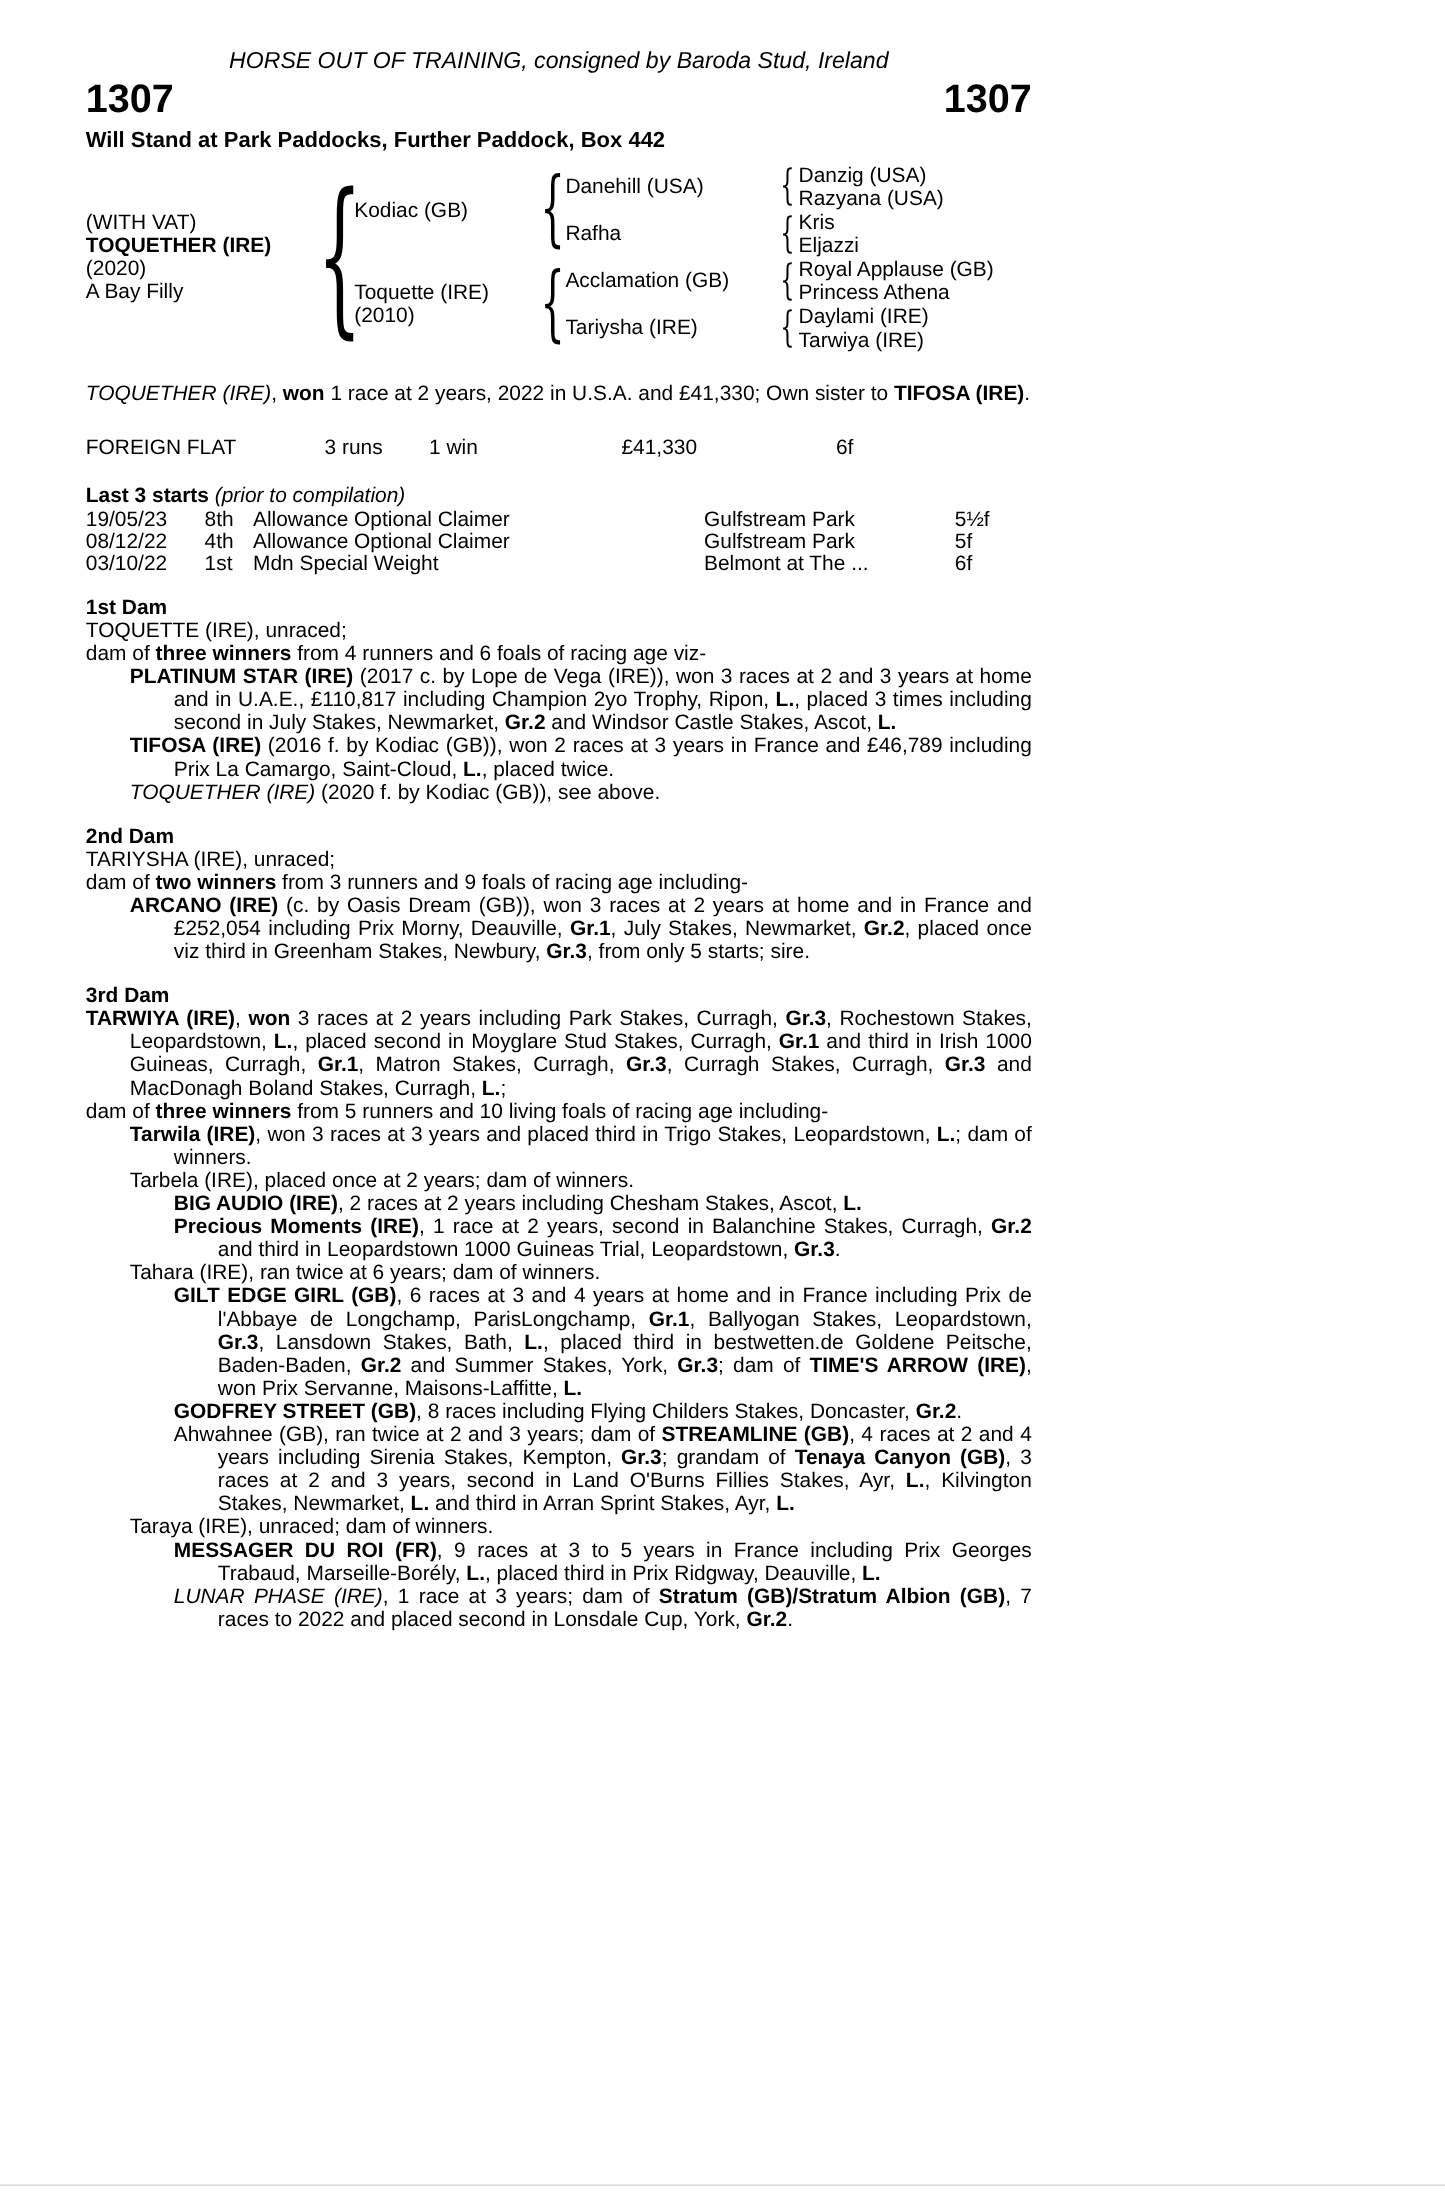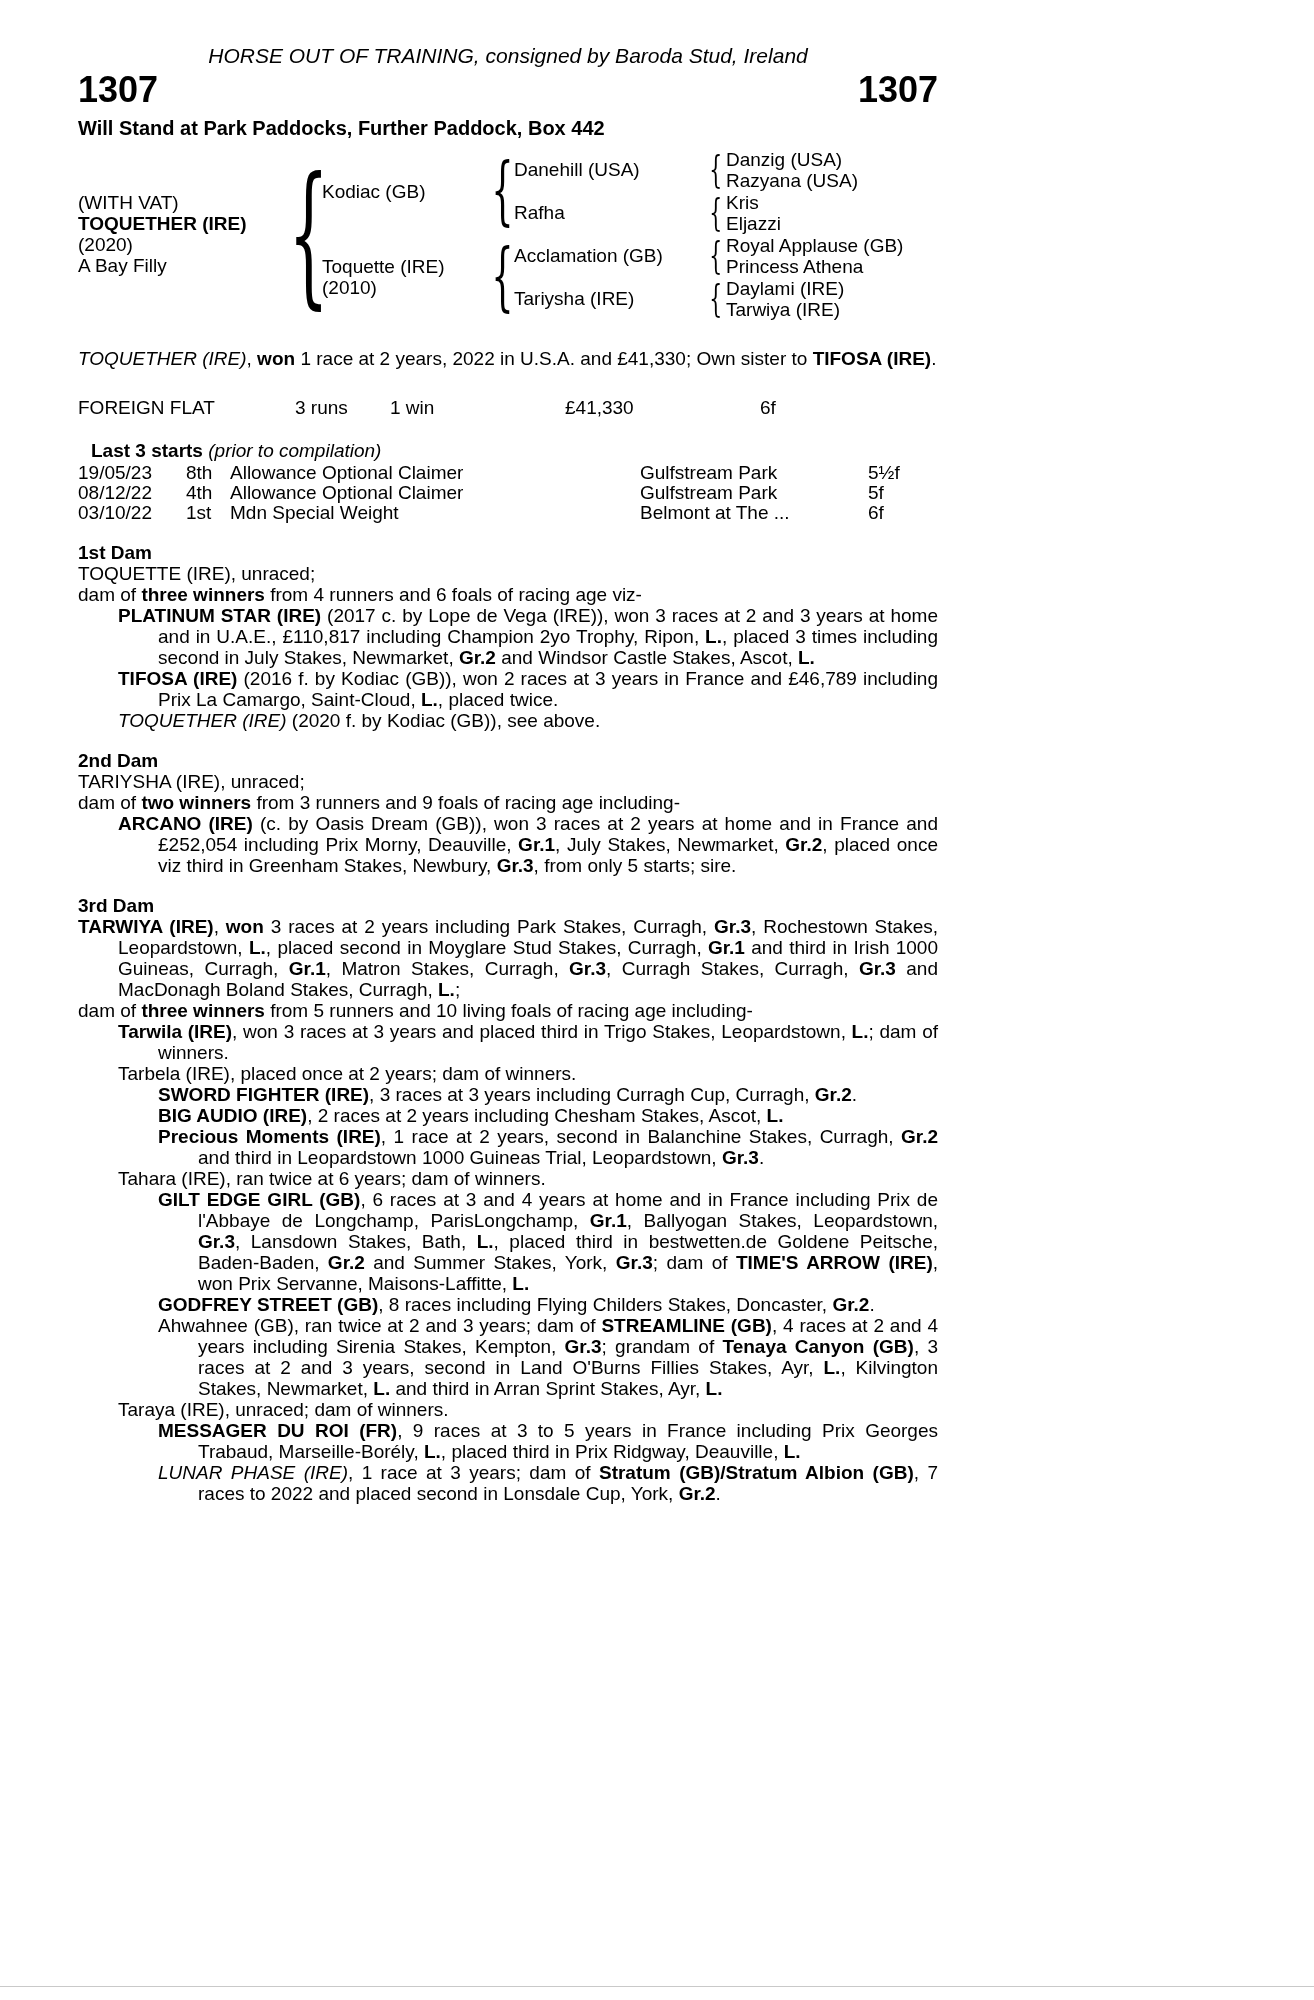--- a/index.html
+++ b/index.html
@@ -33,21 +33,21 @@
   .ggp-col div { line-height:21px; }
 
   .para { text-align:justify; }
   .lvl0 { padding-left:40px; text-indent:-40px; }
   .lvl1 { padding-left:80px; text-indent:-40px; }
   .lvl2 { padding-left:120px; text-indent:-40px; }
   .intro { margin-top:28px; }
 
   .race-summary { display:grid; grid-template-columns:217px 95px 175px 195px auto; margin-top:28px; }
   .last-starts { margin-top:22px; }
-  .ls-title { margin-bottom:2px;margin-left:13px; }
+  .ls-title { margin-bottom:2px; }
   .ls-row { display:grid; grid-template-columns:108px 44px 410px 228px auto; line-height:20px; }
 
   .dam-sections { margin-top:14px; }
   .dam-section { margin-top:19px; }
   .section-heading { font-weight:bold; }
 
   .bottom-line { position:absolute; left:0; width:100%; top:1986px; height:1px; background:#c9c9c9; }
 </style>
 </head>
 <body>
@@ -179,21 +179,20 @@
           <div class="para lvl0"><span>TARIYSHA (IRE), unraced;</span></div>
           <div class="para lvl0"><span>dam of </span><span class="b">two winners</span><span> from 3 runners and 9 foals of racing age including-</span></div>
           <div class="para lvl1"><span class="b">ARCANO (IRE)</span><span> (c. by Oasis Dream (GB)), won 3 races at 2 years at home and in France and £252,054 including Prix Morny, Deauville, </span><span class="b">Gr.1</span><span>, July Stakes, Newmarket, </span><span class="b">Gr.2</span><span>, placed once viz third in Greenham Stakes, Newbury, </span><span class="b">Gr.3</span><span>, from only 5 starts; sire.</span></div>
         </div>
         <div class="dam-section">
           <div class="section-heading">3rd Dam</div>
           <div class="para lvl0"><span class="b">TARWIYA (IRE)</span><span>, </span><span class="b">won</span><span> 3 races at 2 years including Park Stakes, Curragh, </span><span class="b">Gr.3</span><span>, Rochestown Stakes, Leopardstown, </span><span class="b">L.</span><span>, placed second in Moyglare Stud Stakes, Curragh, </span><span class="b">Gr.1</span><span> and third in Irish 1000 Guineas, Curragh, </span><span class="b">Gr.1</span><span>, Matron Stakes, Curragh, </span><span class="b">Gr.3</span><span>, Curragh Stakes, Curragh, </span><span class="b">Gr.3</span><span> and MacDonagh Boland Stakes, Curragh, </span><span class="b">L.</span><span>;</span></div>
           <div class="para lvl0"><span>dam of </span><span class="b">three winners</span><span> from 5 runners and 10 living foals of racing age including-</span></div>
           <div class="para lvl1"><span class="b">Tarwila (IRE)</span><span>, won 3 races at 3 years and placed third in Trigo Stakes, Leopardstown, </span><span class="b">L.</span><span>; dam of winners.</span></div>
           <div class="para lvl1"><span>Tarbela (IRE), placed once at 2 years; dam of winners.</span></div>
-          <div class="para lvl2"><span class="b">SWORD FIGHTER (IRE)</span><span>, 3 races at 3 years including Curragh Cup, Curragh, </span><span class="b">Gr.2</span><span>.</span></div>
           <div class="para lvl2"><span class="b">BIG AUDIO (IRE)</span><span>, 2 races at 2 years including Chesham Stakes, Ascot, </span><span class="b">L.</span></div>
           <div class="para lvl2"><span class="b">Precious Moments (IRE)</span><span>, 1 race at 2 years, second in Balanchine Stakes, Curragh, </span><span class="b">Gr.2</span><span> and third in Leopardstown 1000 Guineas Trial, Leopardstown, </span><span class="b">Gr.3</span><span>.</span></div>
           <div class="para lvl1"><span>Tahara (IRE), ran twice at 6 years; dam of winners.</span></div>
           <div class="para lvl2"><span class="b">GILT EDGE GIRL (GB)</span><span>, 6 races at 3 and 4 years at home and in France including Prix de l'Abbaye de Longchamp, ParisLongchamp, </span><span class="b">Gr.1</span><span>, Ballyogan Stakes, Leopardstown, </span><span class="b">Gr.3</span><span>, Lansdown Stakes, Bath, </span><span class="b">L.</span><span>, placed third in bestwetten.de Goldene Peitsche, Baden-Baden, </span><span class="b">Gr.2</span><span> and Summer Stakes, York, </span><span class="b">Gr.3</span><span>; dam of </span><span class="b">TIME'S ARROW (IRE)</span><span>, won Prix Servanne, Maisons-Laffitte, </span><span class="b">L.</span></div>
           <div class="para lvl2"><span class="b">GODFREY STREET (GB)</span><span>, 8 races including Flying Childers Stakes, Doncaster, </span><span class="b">Gr.2</span><span>.</span></div>
           <div class="para lvl2"><span>Ahwahnee (GB), ran twice at 2 and 3 years; dam of </span><span class="b">STREAMLINE (GB)</span><span>, 4 races at 2 and 4 years including Sirenia Stakes, Kempton, </span><span class="b">Gr.3</span><span>; grandam of </span><span class="b">Tenaya Canyon (GB)</span><span>, 3 races at 2 and 3 years, second in Land O'Burns Fillies Stakes, Ayr, </span><span class="b">L.</span><span>, Kilvington Stakes, Newmarket, </span><span class="b">L.</span><span> and third in Arran Sprint Stakes, Ayr, </span><span class="b">L.</span></div>
           <div class="para lvl1"><span>Taraya (IRE), unraced; dam of winners.</span></div>
           <div class="para lvl2"><span class="b">MESSAGER DU ROI (FR)</span><span>, 9 races at 3 to 5 years in France including Prix Georges Trabaud, Marseille-Borély, </span><span class="b">L.</span><span>, placed third in Prix Ridgway, Deauville, </span><span class="b">L.</span></div>
           <div class="para lvl2"><span class="i">LUNAR PHASE (IRE)</span><span>, 1 race at 3 years; dam of </span><span class="b">Stratum (GB)/Stratum Albion (GB)</span><span>, 7 races to 2022 and placed second in Lonsdale Cup, York, </span><span class="b">Gr.2</span><span>.</span></div>
         </div>

